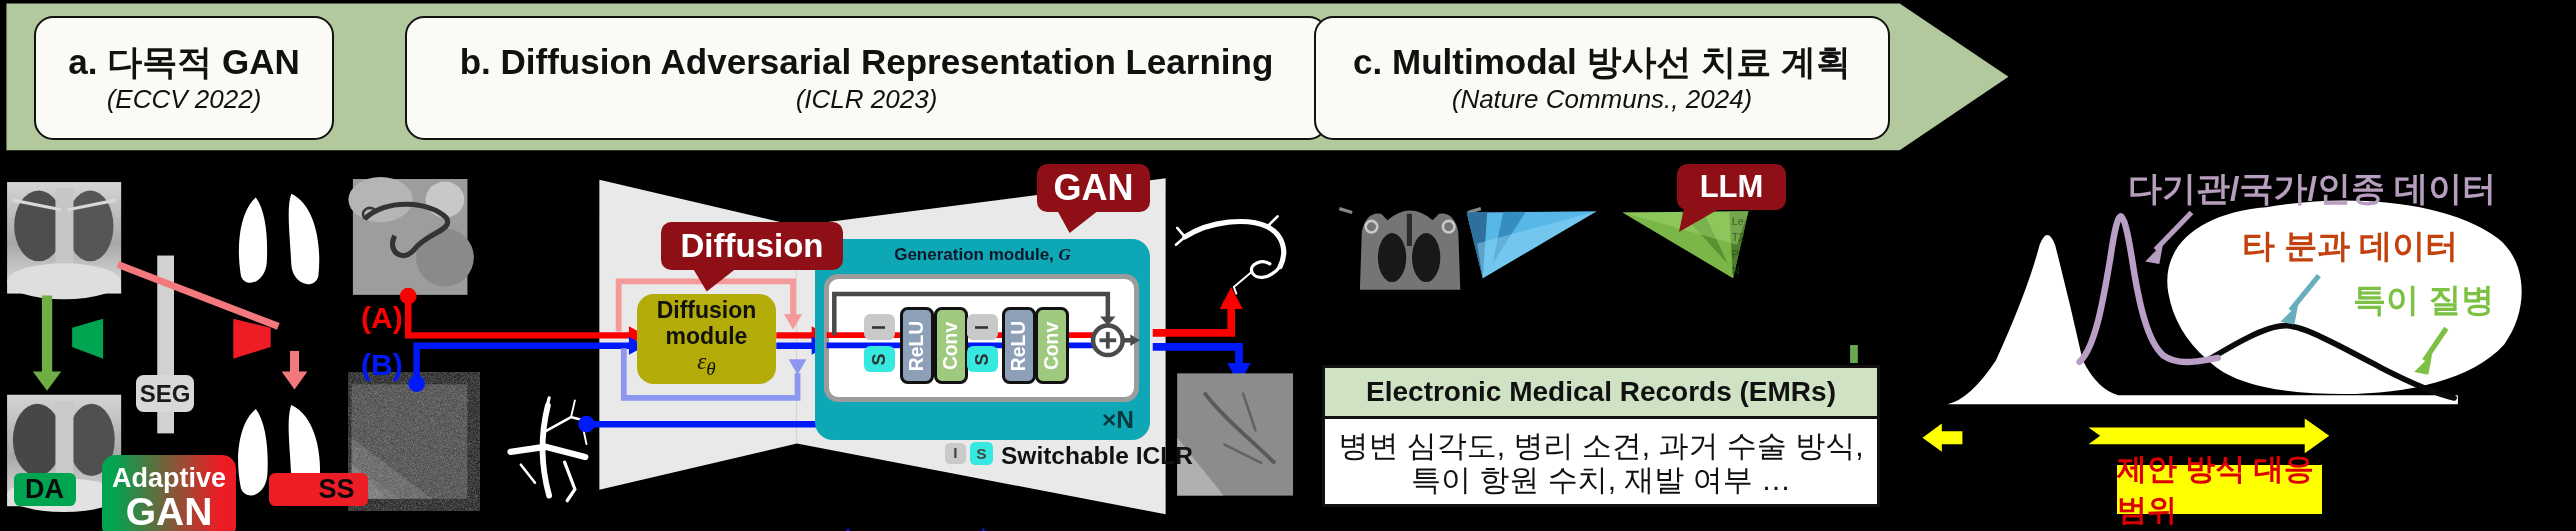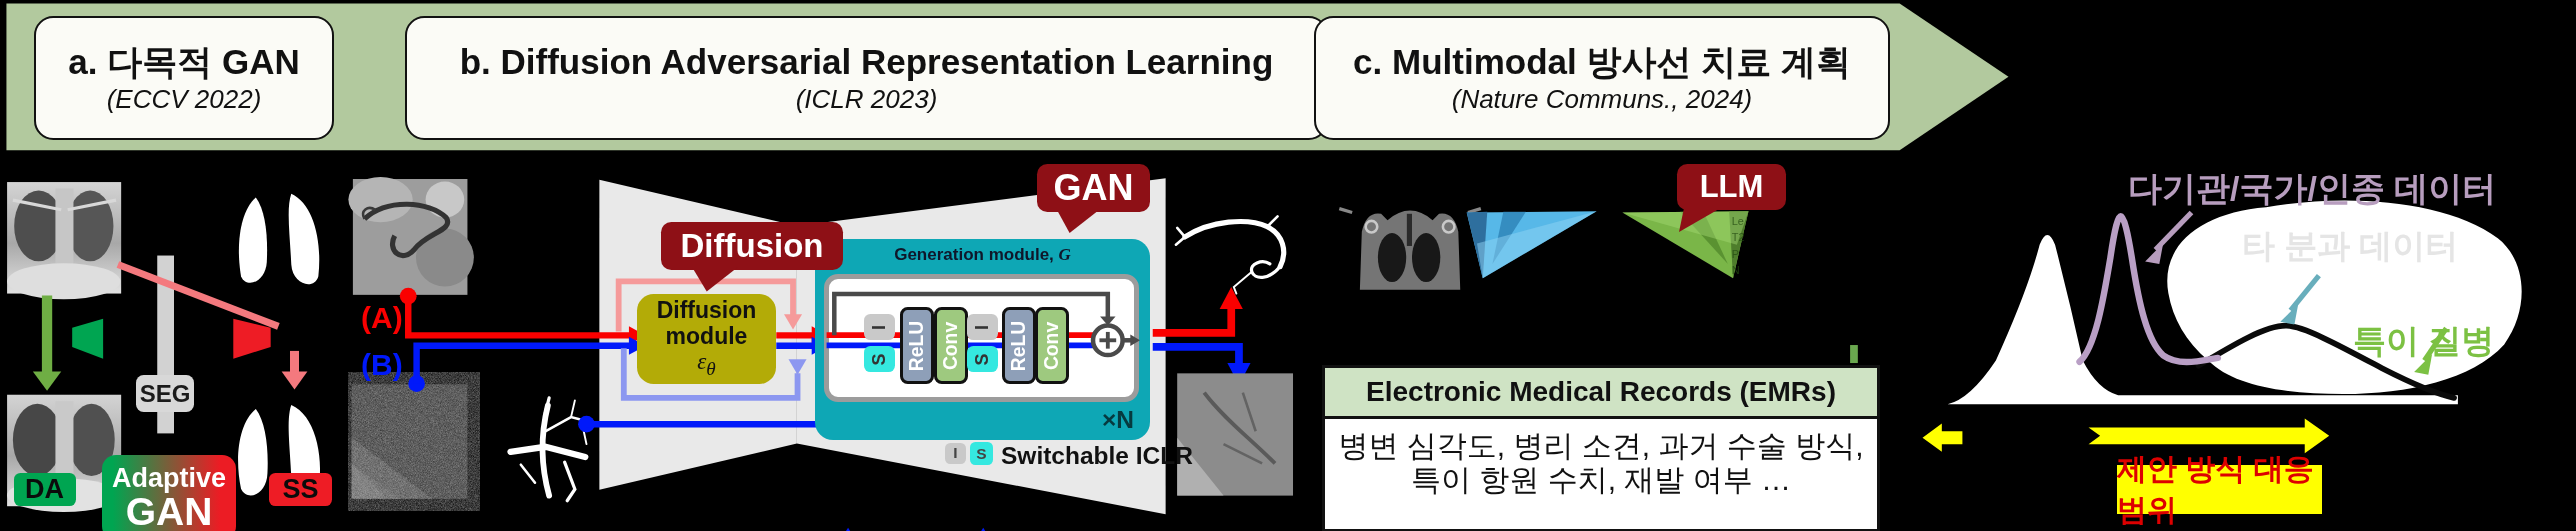--- a/index.html
+++ b/index.html
@@ -124,21 +124,21 @@
     </g>
   </svg>
 
   <div class="abs segbox flexc" style="left:136px;top:375px;width:58px;height:37px;">
     <span>SEG</span>
   </div>
 
   <div class="abs tagbox flexc" style="left:13.5px;top:473px;width:62px;height:33px;background:#00a551;">
     <span>DA</span>
   </div>
-  <div class="abs tagbox flexc" style="left:269px;top:473px;width:63px;height:33px;background:#ee1c25;">
+  <div class="abs tagbox flexc" style="left:269px;top:473px;width:63px;height:33px;background:#ee1c25;padding-left:36px;">
     <span>SS</span>
   </div>
   <div class="abs ganbox flexc" style="left:102px;top:455px;width:134px;height:85px;">
     <div class="gan1">Adaptive</div>
     <div class="gan2">GAN</div>
   </div>
 
   <svg class="abs" style="left:348px;top:161px;z-index:1" width="966" height="370" viewBox="0 0 1500 575">
     <defs>
       <filter id="noise">
@@ -359,21 +359,21 @@
     </g>
 
     <rect x="824" y="286" width="12" height="28" fill="#6aa84f"></rect>
   </svg>
 
   <div class="abs bubble flexc" style="left:1677px;top:164px;width:109px;height:46px;font-size:31px;">
     <span>LLM</span>
   </div>
   <div class="abs bubble-tail" style="left:1679px;top:209px;width:40px;height:23px;clip-path:polygon(12% 0,100% 0,0 100%);"></div>
 
-  <div class="abs emr" style="left:1322px;top:365px;width:558px;height:167px;box-sizing:border-box;">
+  <div class="abs emr" style="left:1322px;top:365px;width:558px;height:142px;box-sizing:border-box;">
     <div class="emr-head" style="height:48px;">
       <span>Electronic Medical Records (EMRs)</span>
     </div>
     <div class="emr-body" style="height:88px;">
       <div>병변 심각도, 병리 소견, 과거 수술 방식,</div>
       <div>특이 항원 수치, 재발 여부 …</div>
     </div>
   </div>
 
   <svg class="abs" style="left:1899px;top:161px;z-index:1" width="677" height="370" viewBox="0 0 1051 575">
@@ -399,24 +399,24 @@
         <polygon points="828,300 800,328 822,332" stroke="none"></polygon>
     </g>
 
     <polygon points="36,430 66,408 66,420 98,420 98,440 66,440 66,452" fill="#ffff00"></polygon>
     <polygon points="294,414 630,414 630,400 668,427 630,454 630,440 294,440 312,427" fill="#ffff00"></polygon>
   </svg>
 
   <div class="abs dlabel" style="left:2128px;top:166px;font-size:34px;color:#b79dbe;">
     <span>다기관/국가/인종 데이터</span>
   </div>
-  <div class="abs dlabel" style="left:2242px;top:224px;font-size:33px;color:#e5e5e5;">
+  <div class="abs dlabel" style="left:2242px;top:224px;font-size:33px;color:#c2410c;">
     <span>타 분과 데이터</span>
   </div>
-  <div class="abs dlabel" style="left:2353px;top:278px;font-size:33px;color:#7cc143;margin-top:41px;">
+  <div class="abs dlabel" style="left:2353px;top:278px;font-size:33px;color:#7cc143;">
     <span>특이 질병</span>
   </div>
   <div class="abs coverage" style="left:2104px;top:465px;width:205px;height:49px;margin-left:13px;">
     <span>제안 방식 대응 범위</span>
   </div>
 
 </div>
 
 
 </body></html>

